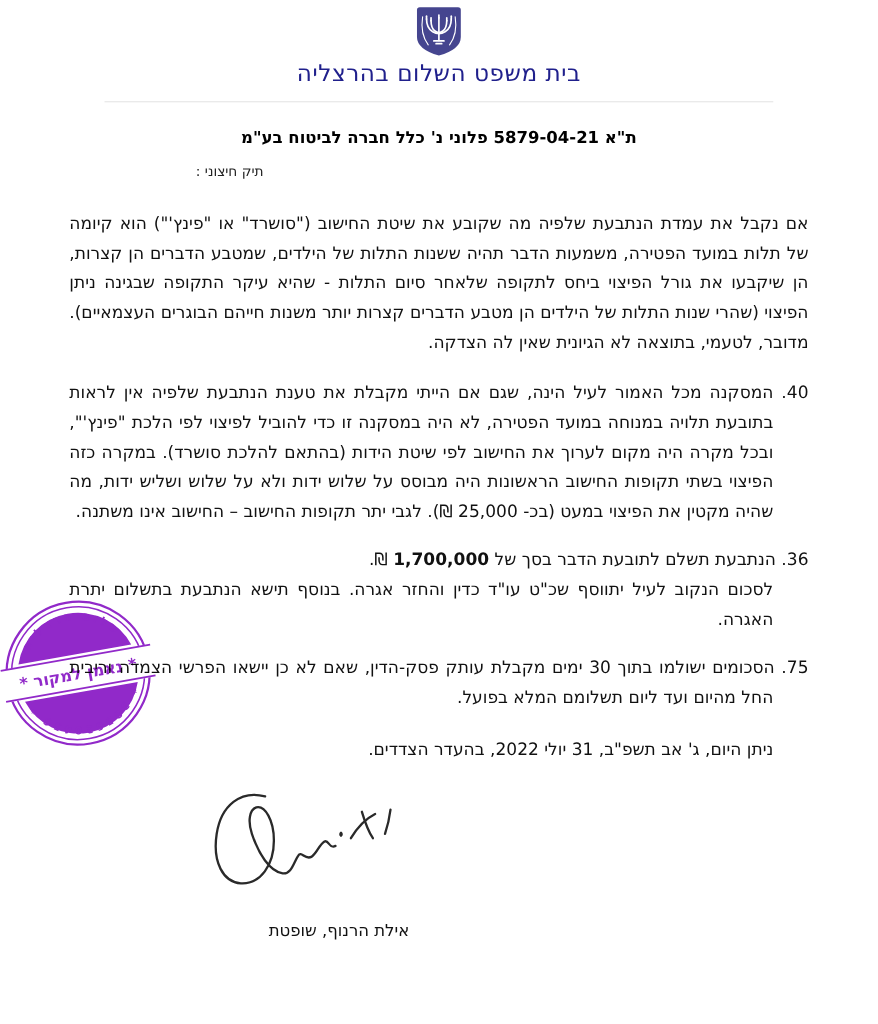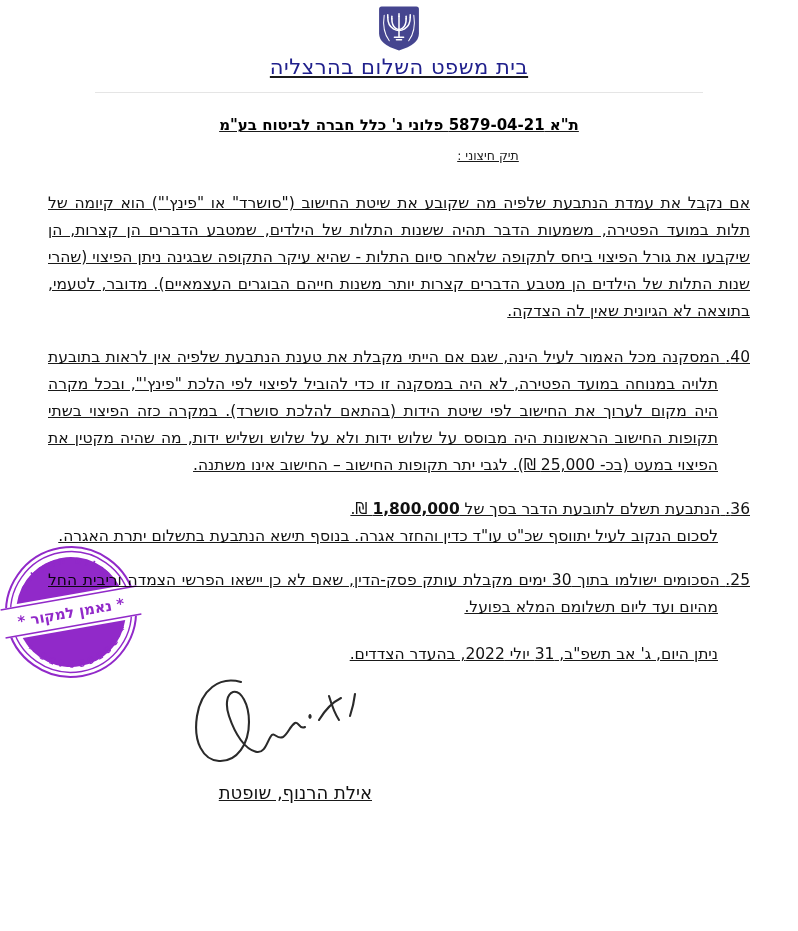--- a/index.html
+++ b/index.html
@@ -1,61 +1,61 @@
 <!DOCTYPE html>
 <html lang="he" dir="rtl"><head>
 <meta charset="utf-8">
 <style>
   html,body{margin:0;padding:0;background:#ffffff;}
   body{
     width:798px;height:931px;position:relative;overflow:hidden;
     font-family:"DejaVu Sans",sans-serif;color:#1a1a1a;
   }
-  .page{width:798px;height:931px;position:relative;direction:rtl;text-decoration:underline;}
+  .page{width:798px;height:931px;position:relative;direction:rtl;}
 
   
   .header{ text-align:center; padding-top:5px;}
   .emblem{display:block;margin:0 auto;}
   .court-name{
     margin:3px 0 0 0;font-size:21px;font-weight:500;color:#20208c;letter-spacing:0.5px;
   }
   .header-rule{
     width:608px;margin:13px auto 0 auto;border:none;border-top:1px solid #e5e5e5;height:0;
   }
 
   .case-title{
     text-align:center;font-weight:bold;font-size:15px;margin-top:23px;color:#000;
   }
   .external-file{
-    text-align:center;direction:rtl;font-size:12.5px;margin:14px 0 0 0;color:#222;
+    text-align:left;direction:rtl;font-size:12.5px;margin:14px 0 0 0;color:#222;
     padding-left:178px;
   }
 
   
   .doc-body{
     margin:27px 48px 0 48px;font-size:15.5px;line-height:27px;color:#111;
   }
-  .doc-body p{margin:0;}
+  .doc-body p{margin:15px;}
   p.para{ text-align:justify; text-align-last:right; }
   p.list{ padding-right:32px; text-indent:-32px; text-align:justify; text-align-last:right;}
   .num{ }
   .intro{ margin-bottom:19px !important; }
   .p40{ margin-bottom:17px !important; }
   .sof-davar{
     font-size:15.5px;font-weight:bold;text-decoration:underline;
     padding-right:32px;margin:0 0 23px 0;
   }
   .p41{ margin-bottom:17px !important; }
   .p42{ margin-bottom:20px !important; }
   .amount-bold{font-weight:bold;}
   .date-line{ padding-right:32px; margin:0 0 24px 0; text-align:right;}
 
   
   .signature-svg{display:block;margin:0 366px 0 0;}
-  .judge-line{ padding-right:378px; font-size:18px; margin-top:6px;}
+  .judge-line{ padding-right:378px; font-size:15px; margin-top:18px;}
 
   
   .stamp{
     position:absolute; left:0px; top:541px; width:142px; height:142px;
     mix-blend-mode:multiply; opacity:0.95; pointer-events:none;
   }
 </style>
 </head>
 <body>
 
@@ -88,23 +88,23 @@
   <div class="case-title">ת"א 5879-04-21 פלוני נ' כלל חברה לביטוח בע"מ</div>
   <div class="external-file">תיק חיצוני :</div>
 
   <div class="doc-body">
 
     <p class="para intro">אם נקבל את עמדת הנתבעת שלפיה מה שקובע את שיטת החישוב ("סושרד" או "פינץ'") הוא קיומה של תלות במועד הפטירה, משמעות הדבר תהיה ששנות התלות של הילדים, שמטבע הדברים הן קצרות, הן שיקבעו את גורל הפיצוי ביחס לתקופה שלאחר סיום התלות - שהיא עיקר התקופה שבגינה ניתן הפיצוי (שהרי שנות התלות של הילדים הן מטבע הדברים קצרות יותר משנות חייהם הבוגרים העצמאיים). מדובר, לטעמי, בתוצאה לא הגיונית שאין לה הצדקה.</p>
 
     <p class="list p40"><span class="num">40.</span> <span>המסקנה מכל האמור לעיל הינה, שגם אם הייתי מקבלת את טענת הנתבעת שלפיה אין לראות בתובעת תלויה במנוחה במועד הפטירה, לא היה במסקנה זו כדי להוביל לפיצוי לפי הלכת "פינץ'", ובכל מקרה היה מקום לערוך את החישוב לפי שיטת הידות (בהתאם להלכת סושרד). במקרה כזה הפיצוי בשתי תקופות החישוב הראשונות היה מבוסס על שלוש ידות ולא על שלוש ושליש ידות, מה שהיה מקטין את הפיצוי במעט (בכ- 25,000 ₪). לגבי יתר תקופות החישוב – החישוב אינו משתנה.</span></p>
 
 
-    <p class="list p41"><span class="num">36.</span> <span>הנתבעת תשלם לתובעת  הדבר בסך של </span><span class="amount-bold">1,800,000</span><span> ₪.</span><br><span>לסכום הנקוב לעיל יתווסף שכ"ט עו"ד כדין והחזר אגרה. בנוסף תישא הנתבעת בתשלום יתרת האגרה.</span></p>
+    <p class="list p41"><span class="num">36.</span> <span>הנתבעת תשלם לתובעת  הדבר בסך של </span><span class="amount-bold">1,700,000</span><span> ₪.</span><br><span>לסכום הנקוב לעיל יתווסף שכ"ט עו"ד כדין והחזר אגרה. בנוסף תישא הנתבעת בתשלום יתרת האגרה.</span></p>
 
-    <p class="list p42"><span class="num">25.</span> <span>הסכומים ישולמו בתוך 30 ימים מקבלת עותק פסק-הדין, שאם לא כן יישאו הפרשי הצמדה וריבית החל מהיום ועד ליום תשלומם המלא בפועל.</span></p>
+    <p class="list p42"><span class="num">75.</span> <span>הסכומים ישולמו בתוך 30 ימים מקבלת עותק פסק-הדין, שאם לא כן יישאו הפרשי הצמדה וריבית החל מהיום ועד ליום תשלומם המלא בפועל.</span></p>
 
     <p class="date-line">ניתן היום, ג' אב תשפ"ב, 31 יולי 2022, בהעדר הצדדים.</p>
 
     <svg class="signature-svg" width="205" height="105" viewBox="0 0 205 105" aria-hidden="true">
       <g stroke="#2a2a2a" stroke-width="2.1" fill="none" stroke-linecap="round" stroke-linejoin="round">
         <path d="M62 14 C40 8 22 22 18 48 C14 74 24 92 40 93 C58 94 70 76 70 54 C70 36 62 22 54 24 C48 26 46 36 50 48 C56 66 66 82 78 84 C86 85 88 74 92 68 C95 63 98 72 104 69 C109 66 111 58 116 55 C120 53 120 62 126 59"></path>
         <path d="M140 52 C146 42 154 34 162 30"></path>
         <path d="M150 28 C153 38 156 46 160 52"></path>
         <path d="M131 47 C131.8 47.8 131.8 49 131 49.8 C130.2 49 130.2 47.8 131 47"></path>
         <path d="M176 26 C175 34 173 42 171 48"></path>

